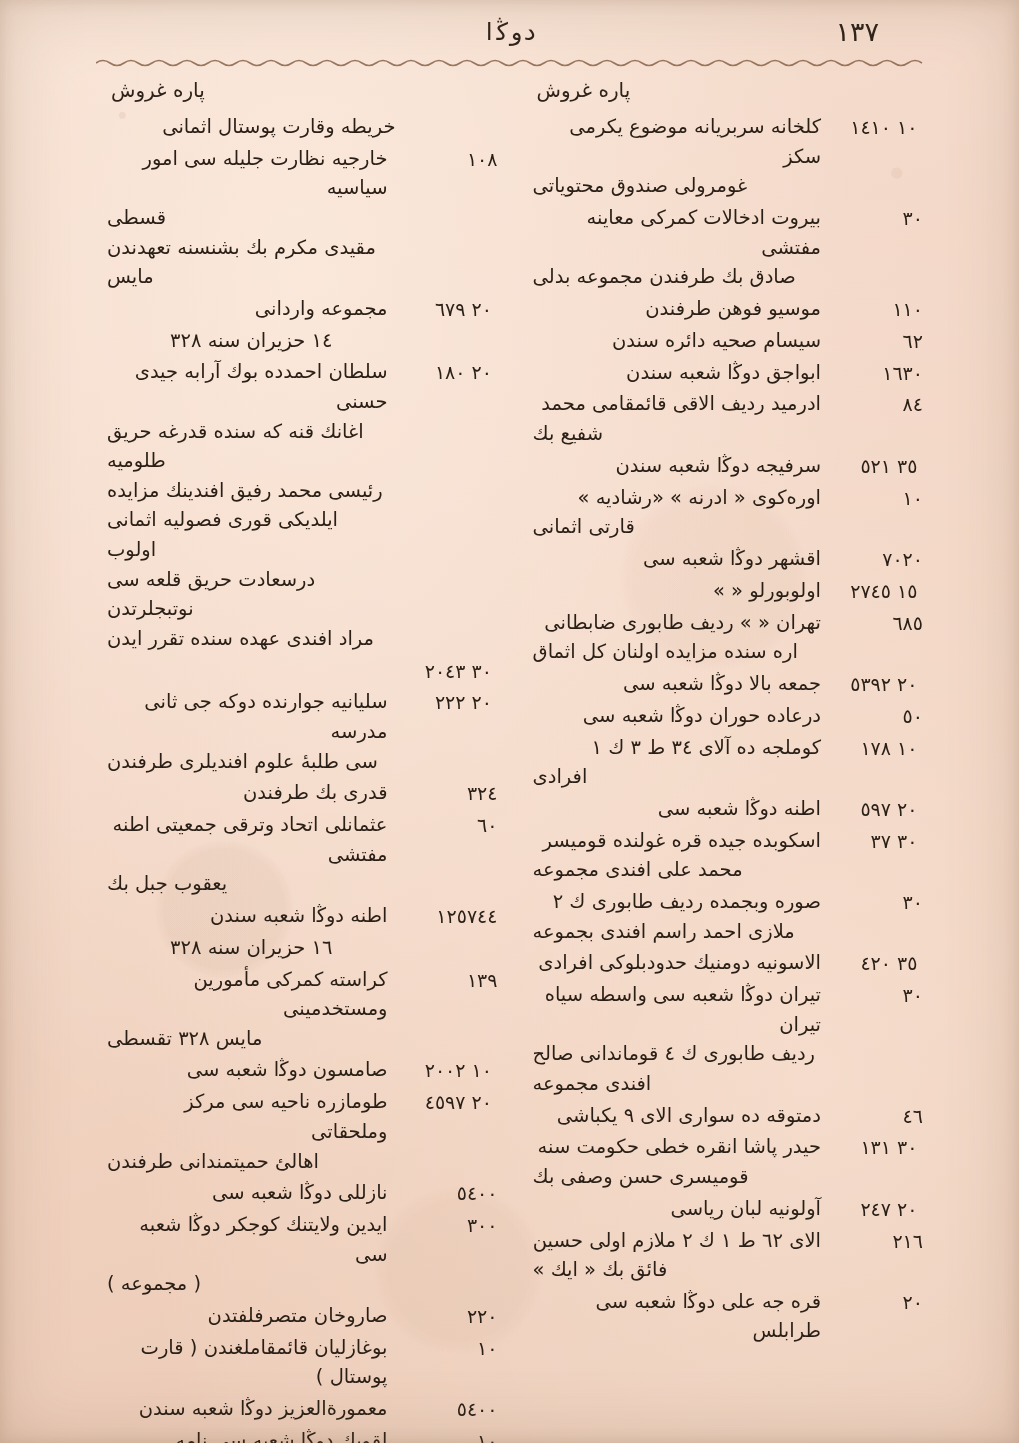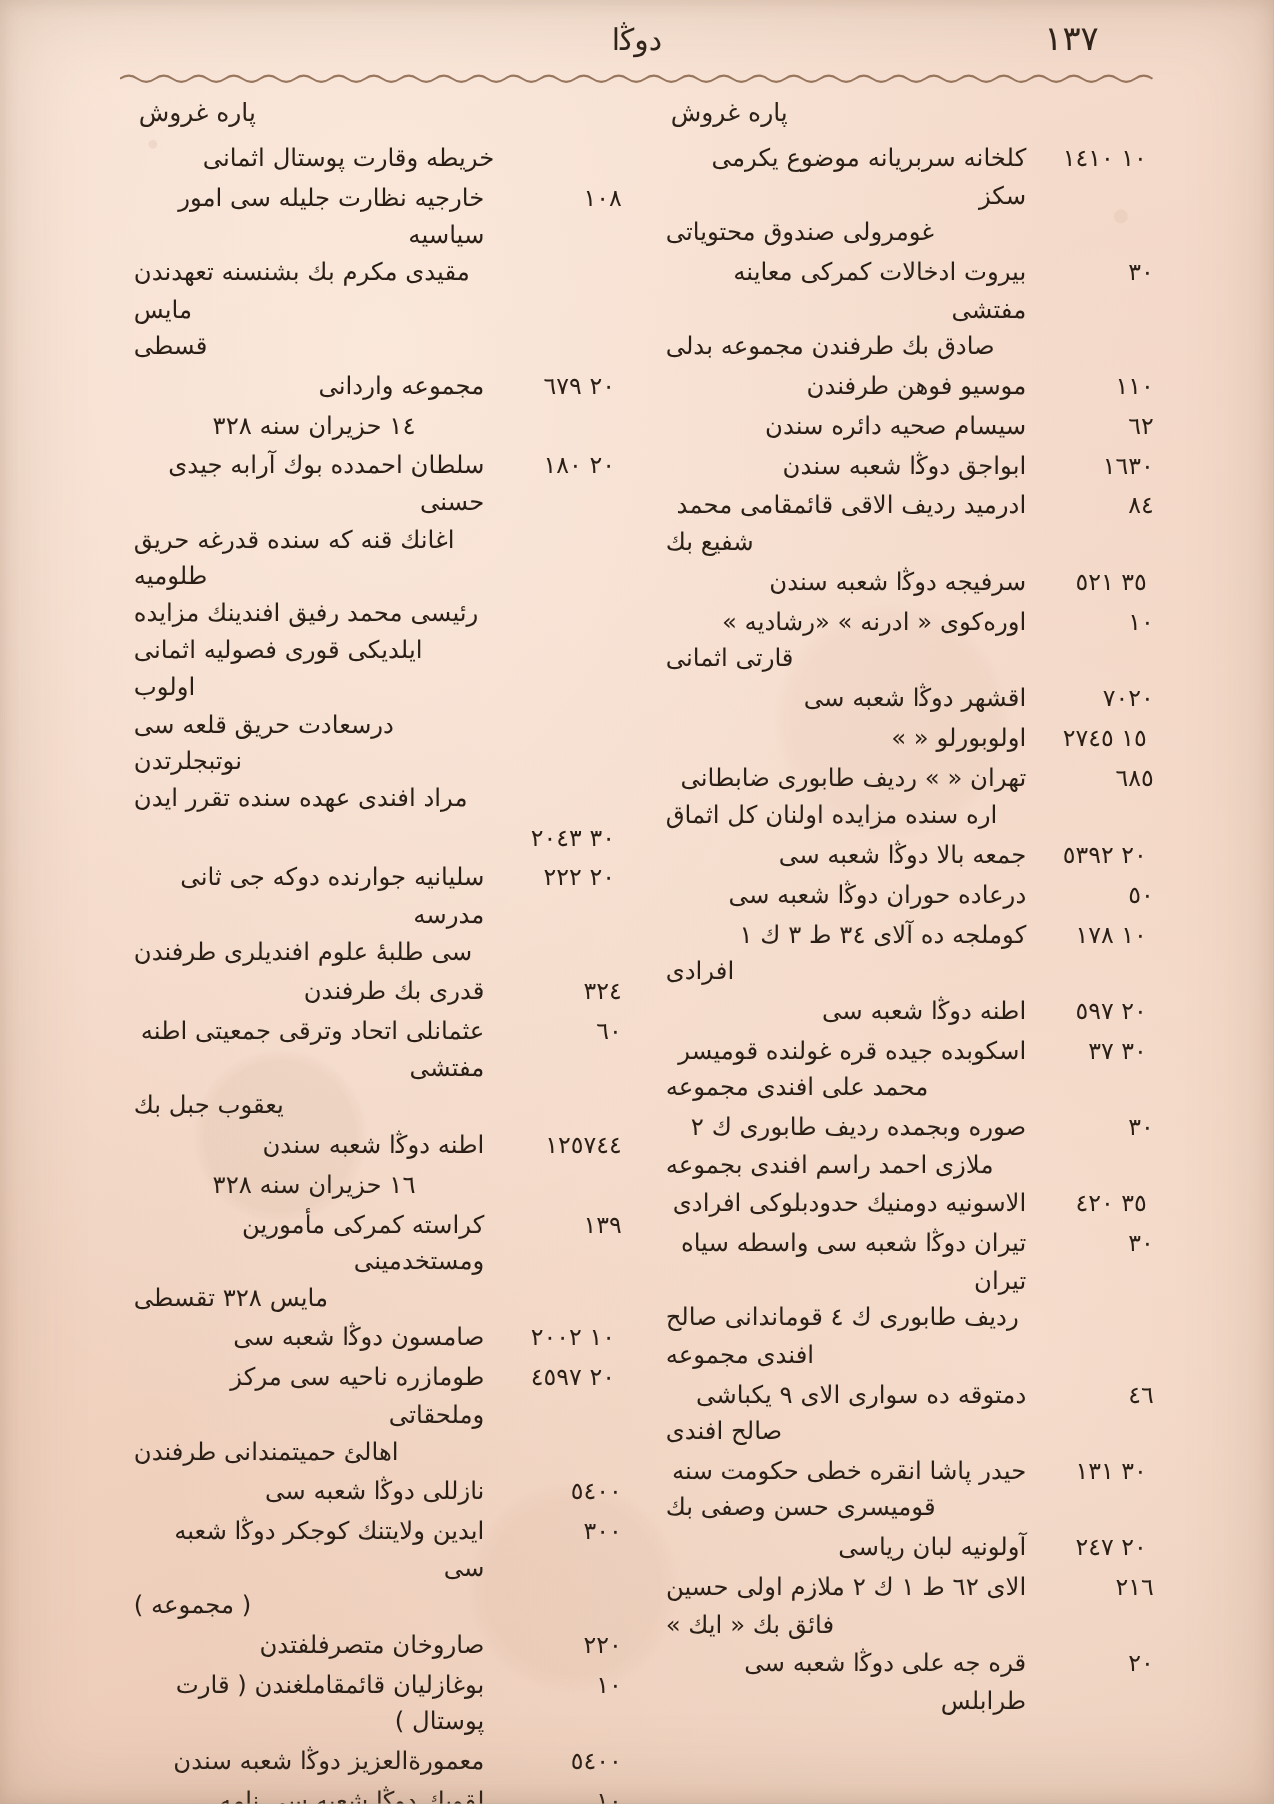--- a/index.html
+++ b/index.html
@@ -58,20 +58,21 @@
     color: #2e231a;
     text-align: center;
   }
   .running-title {
     position: absolute;
     left: 0; right: 0;
     top: 4px;
     text-align: center;
     font-size: 24px;
     color: #2e231a;
+    font-family: Liberation Mono, monospace;
   }
   .rule {
     position: absolute;
     top: 58px;
     right: 96px;
     left: 96px;
     height: 10px;
     opacity: 0.75;
   }
 
@@ -281,21 +282,20 @@
             <div class="text">
               <span class="ln">تيران دوﯕا شعبه سى واسطه سياه تيران</span>
               <span class="ln indent-end">رديف طابورى ك ٤ قوماندانى صالح</span>
               <span class="ln indent-end">افندى مجموعه</span>
             </div>
           </div>
           <div class="entry">
             <div class="amount">٤٦</div>
             <div class="text">
               <span class="ln">دﻣﺘﻮﻗﻪ ده سوارى الاى ٩ يكباشى</span>
-              <span class="ln indent-end">صالح افندى</span>
             </div>
           </div>
           <div class="entry">
             <div class="amount"><span class="sub">٣٠</span><span>١٣١</span></div>
             <div class="text">
               <span class="ln">حيدر پاشا انقره خطى حكومت سنه</span>
               <span class="ln indent-end">قوميسرى حسن وصفى بك</span>
             </div>
           </div>
           <div class="entry">
@@ -326,22 +326,22 @@
           <div class="entry no-amount">
             <div class="amount"></div>
             <div class="text">
               <span class="ln">خريطه وقارت پوستال اثمانى</span>
             </div>
           </div>
           <div class="entry">
             <div class="amount">١٠٨</div>
             <div class="text">
               <span class="ln">خارجيه نظارت جليله سى امور سياسيه</span>
+              <span class="ln indent-end">قسطى</span>
               <span class="ln indent-end">مقيدى مكرم بك بشنسنه تعهدندن مايس</span>
-              <span class="ln indent-end">قسطى</span>
             </div>
           </div>
           <div class="entry">
             <div class="amount"><span class="sub">٢٠</span><span>٦٧٩</span></div>
             <div class="text">
               <span class="ln">مجموعه واردانى</span>
             </div>
           </div>
           <div class="entry no-amount">
             <div class="amount"></div>

